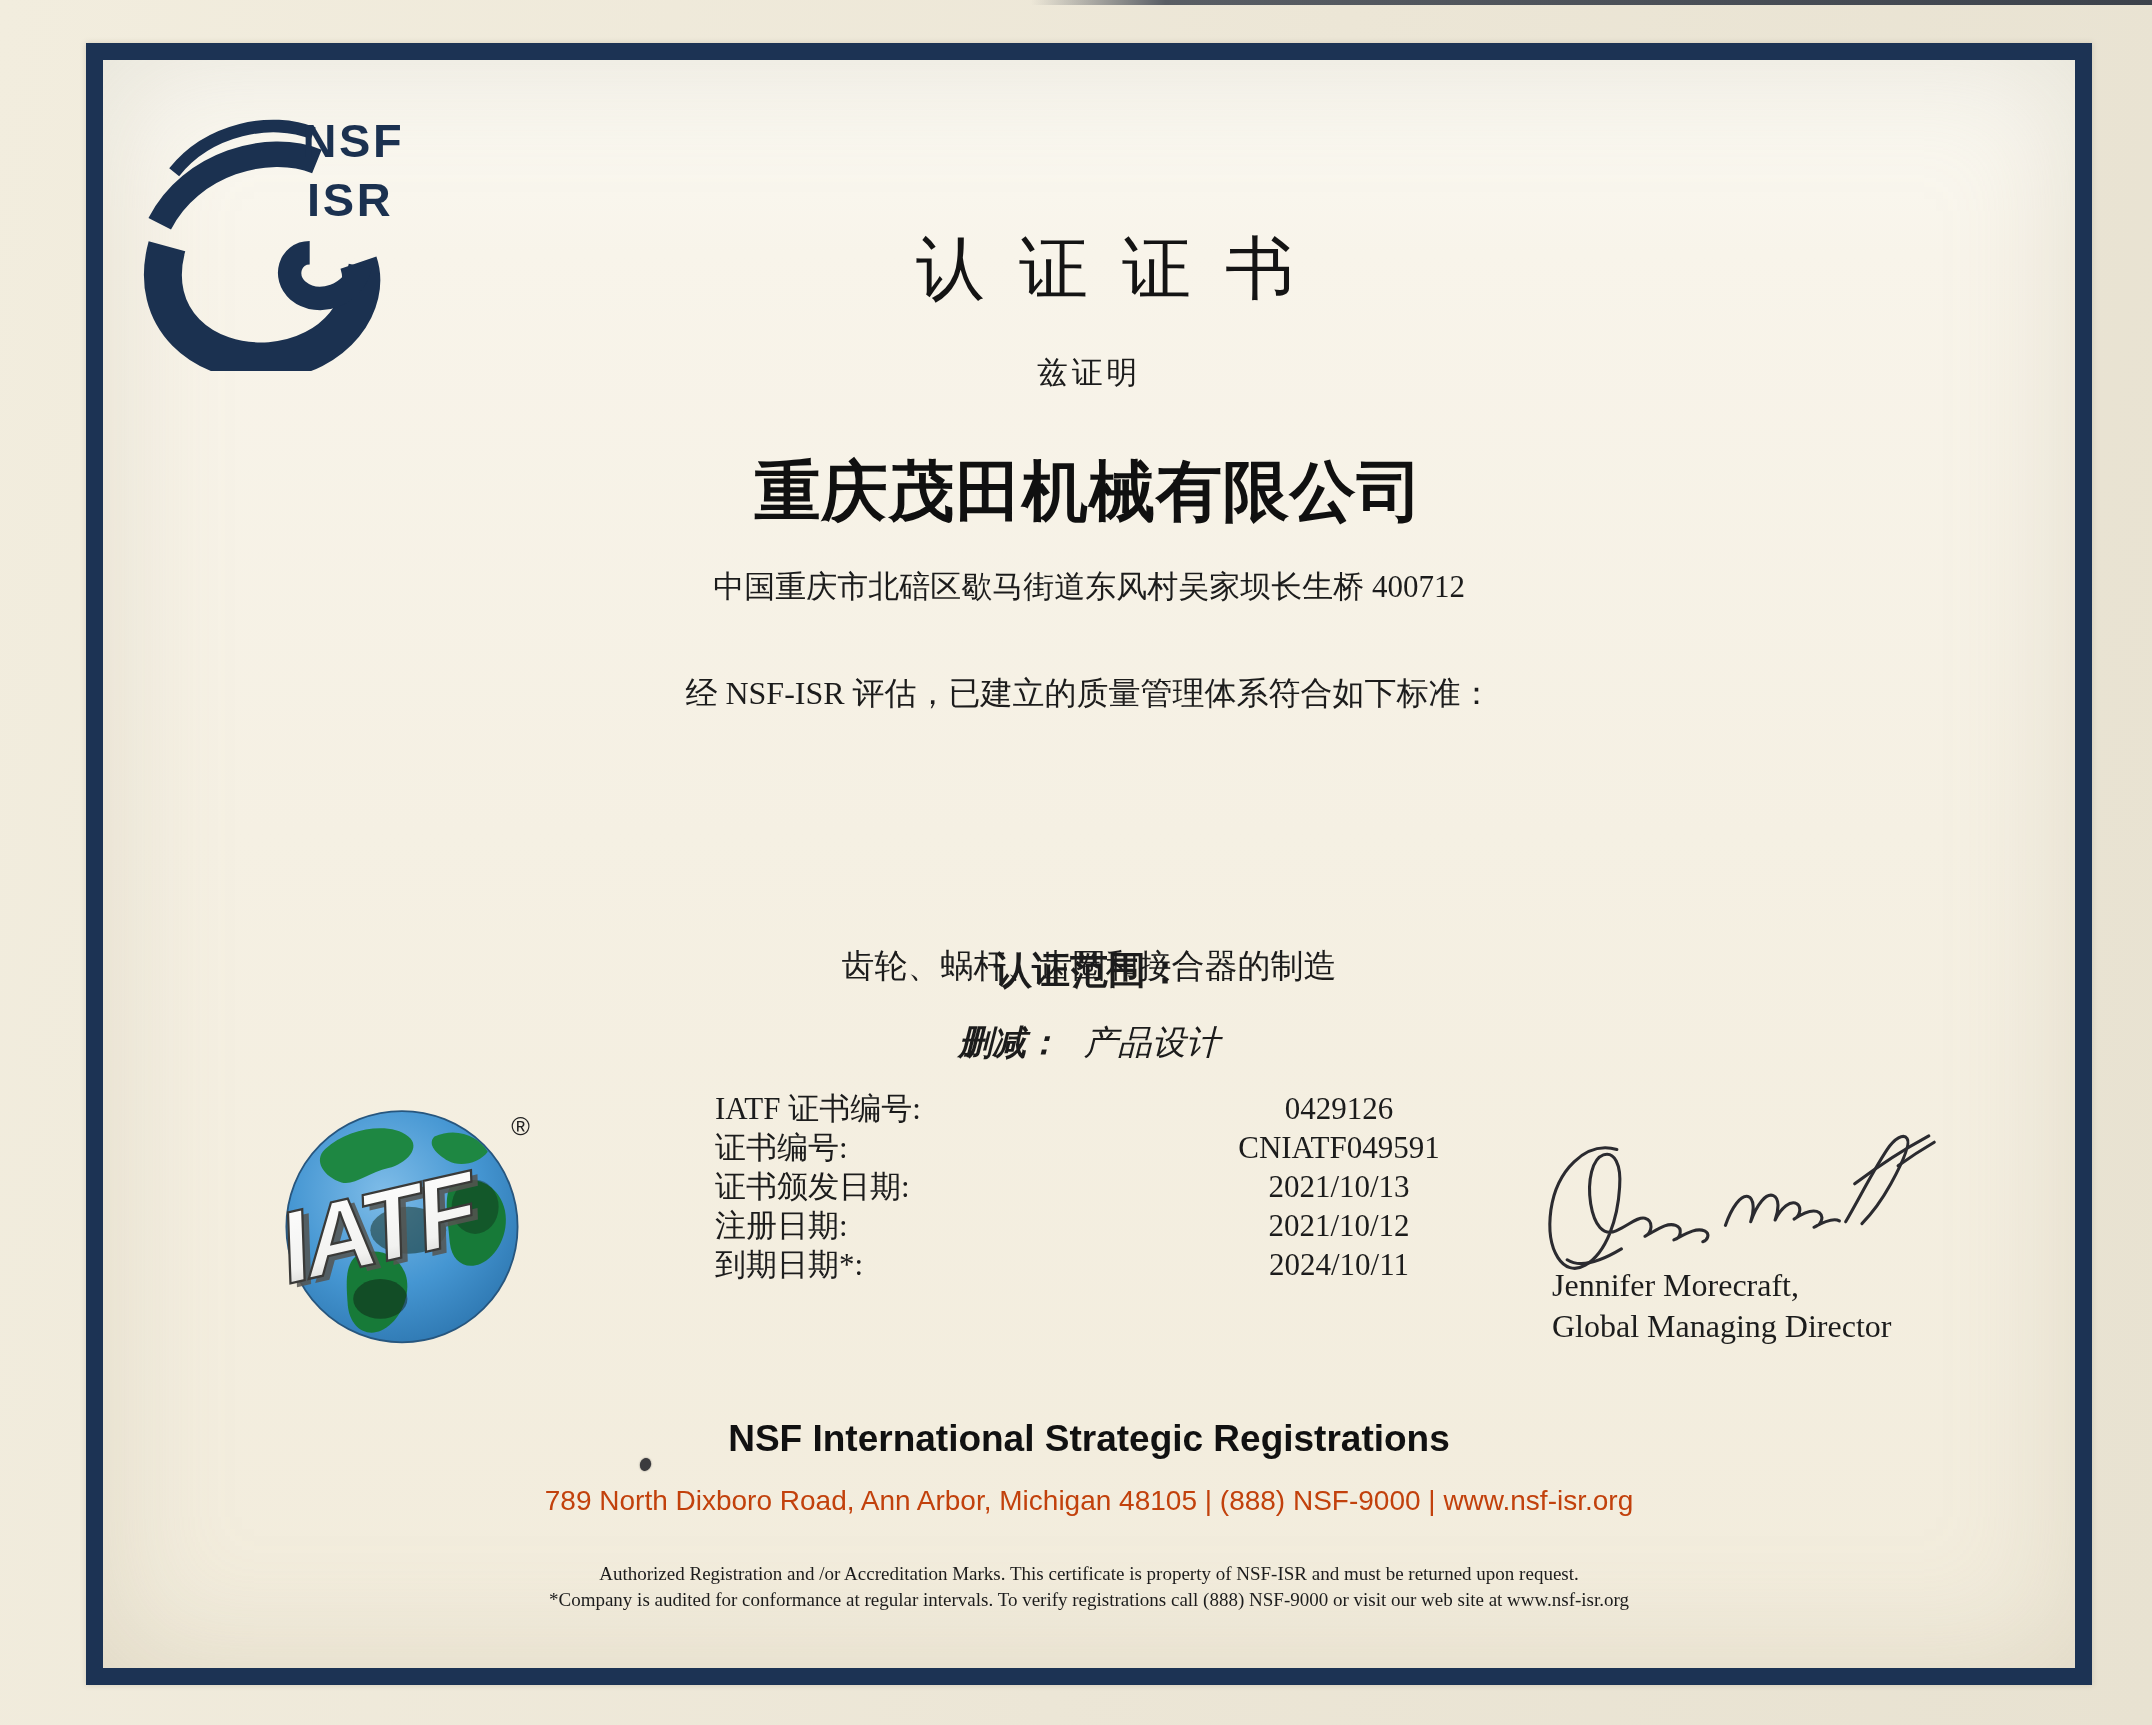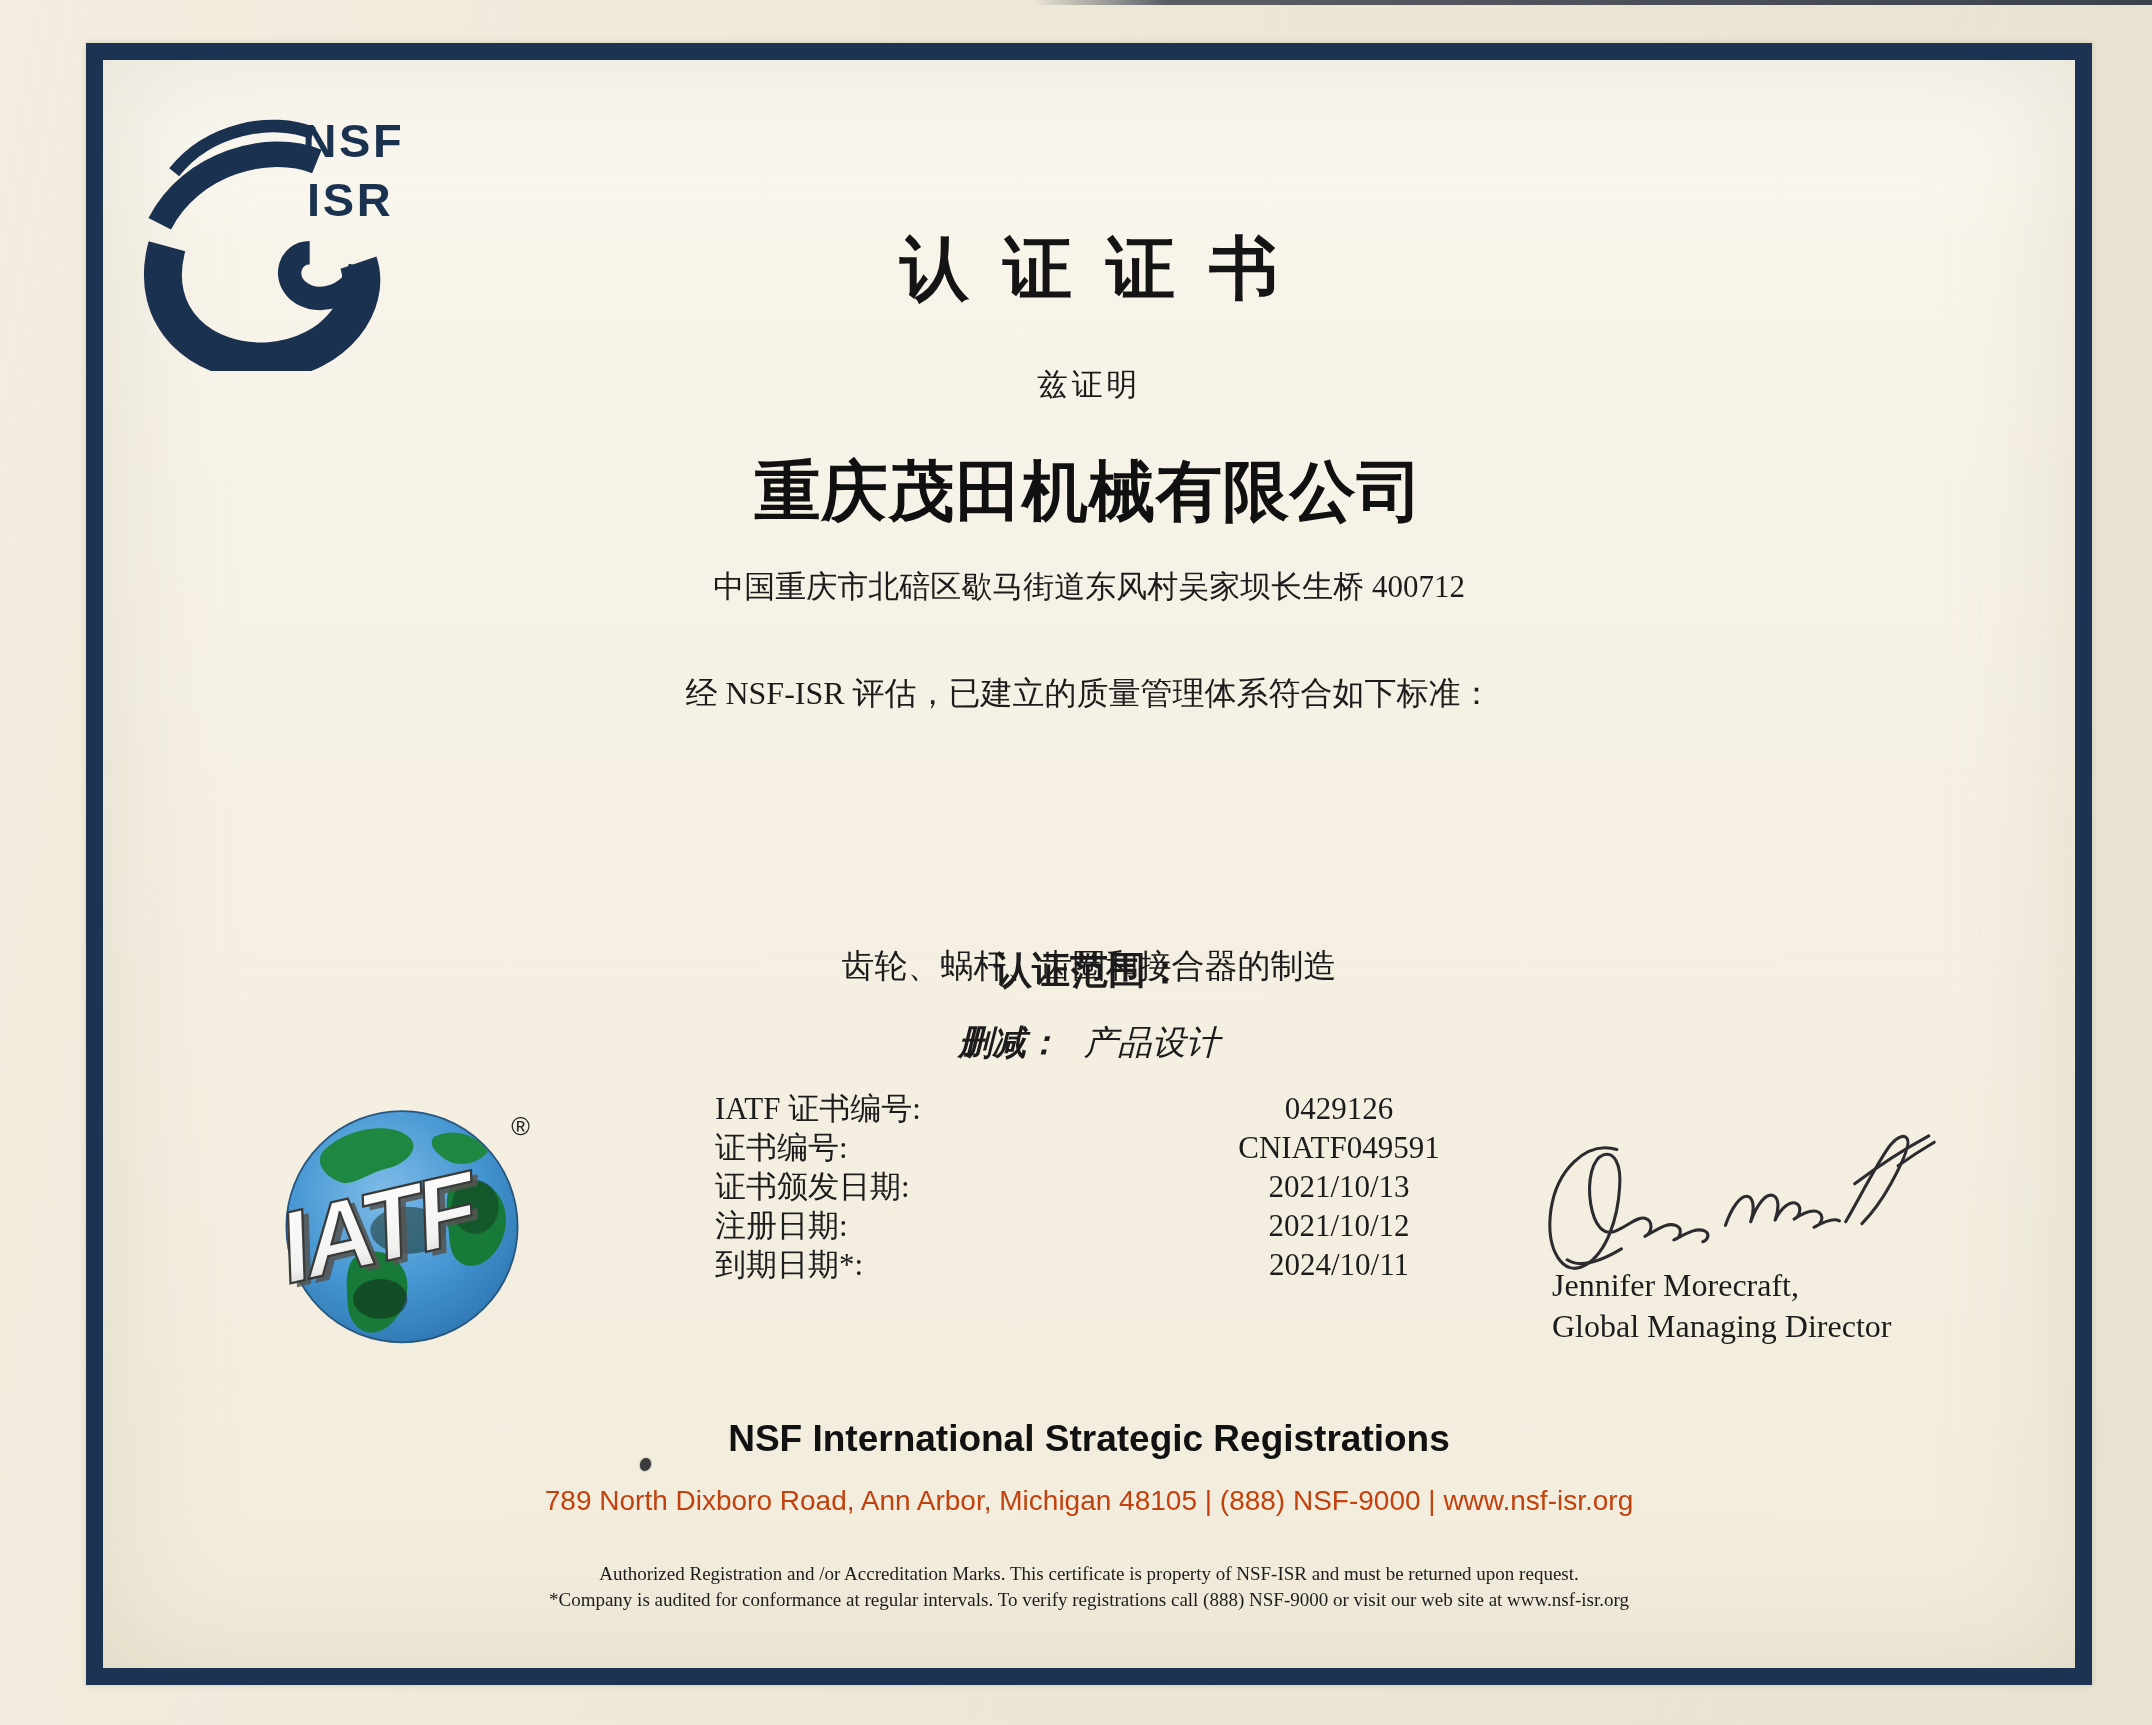--- a/index.html
+++ b/index.html
@@ -25,22 +25,22 @@
     box-sizing:border-box;
     background:linear-gradient(180deg,#fbfaf4 0%,#f8f4ea 12%,#f5f0e3 48%,#f2ecdc 100%);
     box-shadow:inset 0 0 127px rgba(175,165,135,.28), 0 0 5.4px rgba(120,110,90,.25);
   }
 
   .abs{position:absolute;}
   .centered{left:86px;width:2006px;text-align:center;}
 
   .cjk-serif{font-family:"Liberation Serif","DejaVu Serif",serif;}
 
-  .title{top:223px;font-size:69px;font-weight:700;letter-spacing:34px;padding-left:34px;box-sizing:border-box;color:#141414;}
-  .intro{top:364px;font-size:31px;letter-spacing:3.6px;}
+  .title{top:223px;font-size:69px;font-weight:400;letter-spacing:34px;padding-left:34px;box-sizing:border-box;color:#141414;margin-left:16px;}
+  .intro{top:352px;font-size:31px;letter-spacing:3.6px;}
   .company{top:447px;font-size:66px;font-weight:700;letter-spacing:0.9px;color:#101010;}
   .address{top:566px;font-size:31px;}
   .assessment{top:672px;font-size:32px;}
   .standard{top:774px;font-size:62px;font-weight:700;letter-spacing:0.9px;color:#0e0e0e;}
   .scope-head{top:901px;font-size:38px;font-weight:700;margin-top:44px;}
   .scope-text{top:944px;font-size:33px;}
   .deletion{top:1020px;font-size:34px;font-style:italic;}
   .deletion .lbl{font-weight:700;}
   .deletion .val{margin-left:23.5px;}
 

